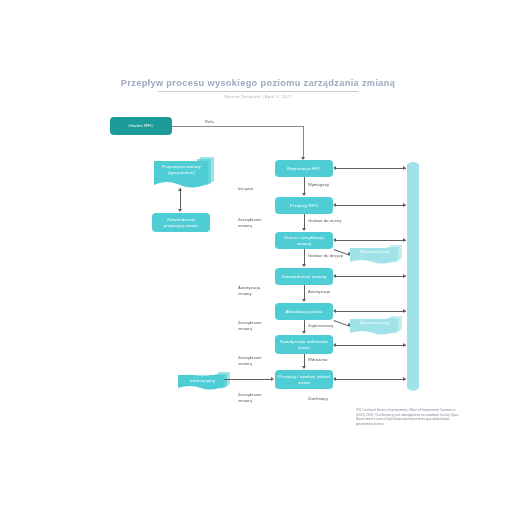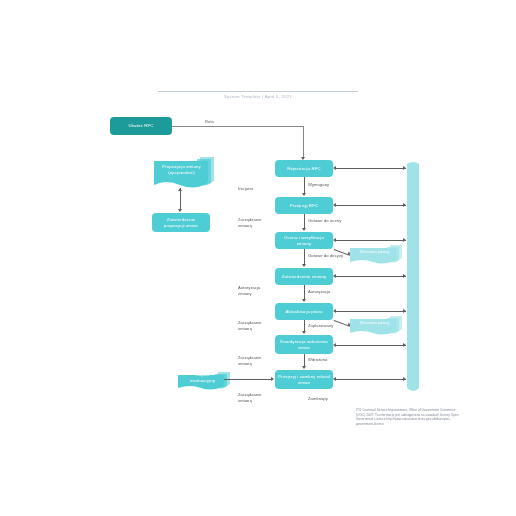--- a/index.html
+++ b/index.html
@@ -181,20 +181,21 @@
     line-height: 1.5;
     color: #7d8594;
     letter-spacing: 0.05px;
   }
 </style>
 </head>
 <body>
 
 <div id="canvas">
 
+  <div class="title">Przepływ procesu wysokiego poziomu zarządzania zmianą</div>
   <div class="title-underline"></div>
   <div class="subtitle">System Template  |  April 5, 2021</div>
 
   <div class="cms-bar" style="left:404px; top:160px;">
     <svg width="18" height="234" viewBox="0 0 18 234">
       <path d="M3,4 Q9,0 15,4 L15,228 Q9,234 3,228 Z" fill="#9fe3e8"></path>
     </svg>
   </div>
   <div class="cms-text">Aktualizacja informacji o zmianach i konfiguracji CMS</div>
 

